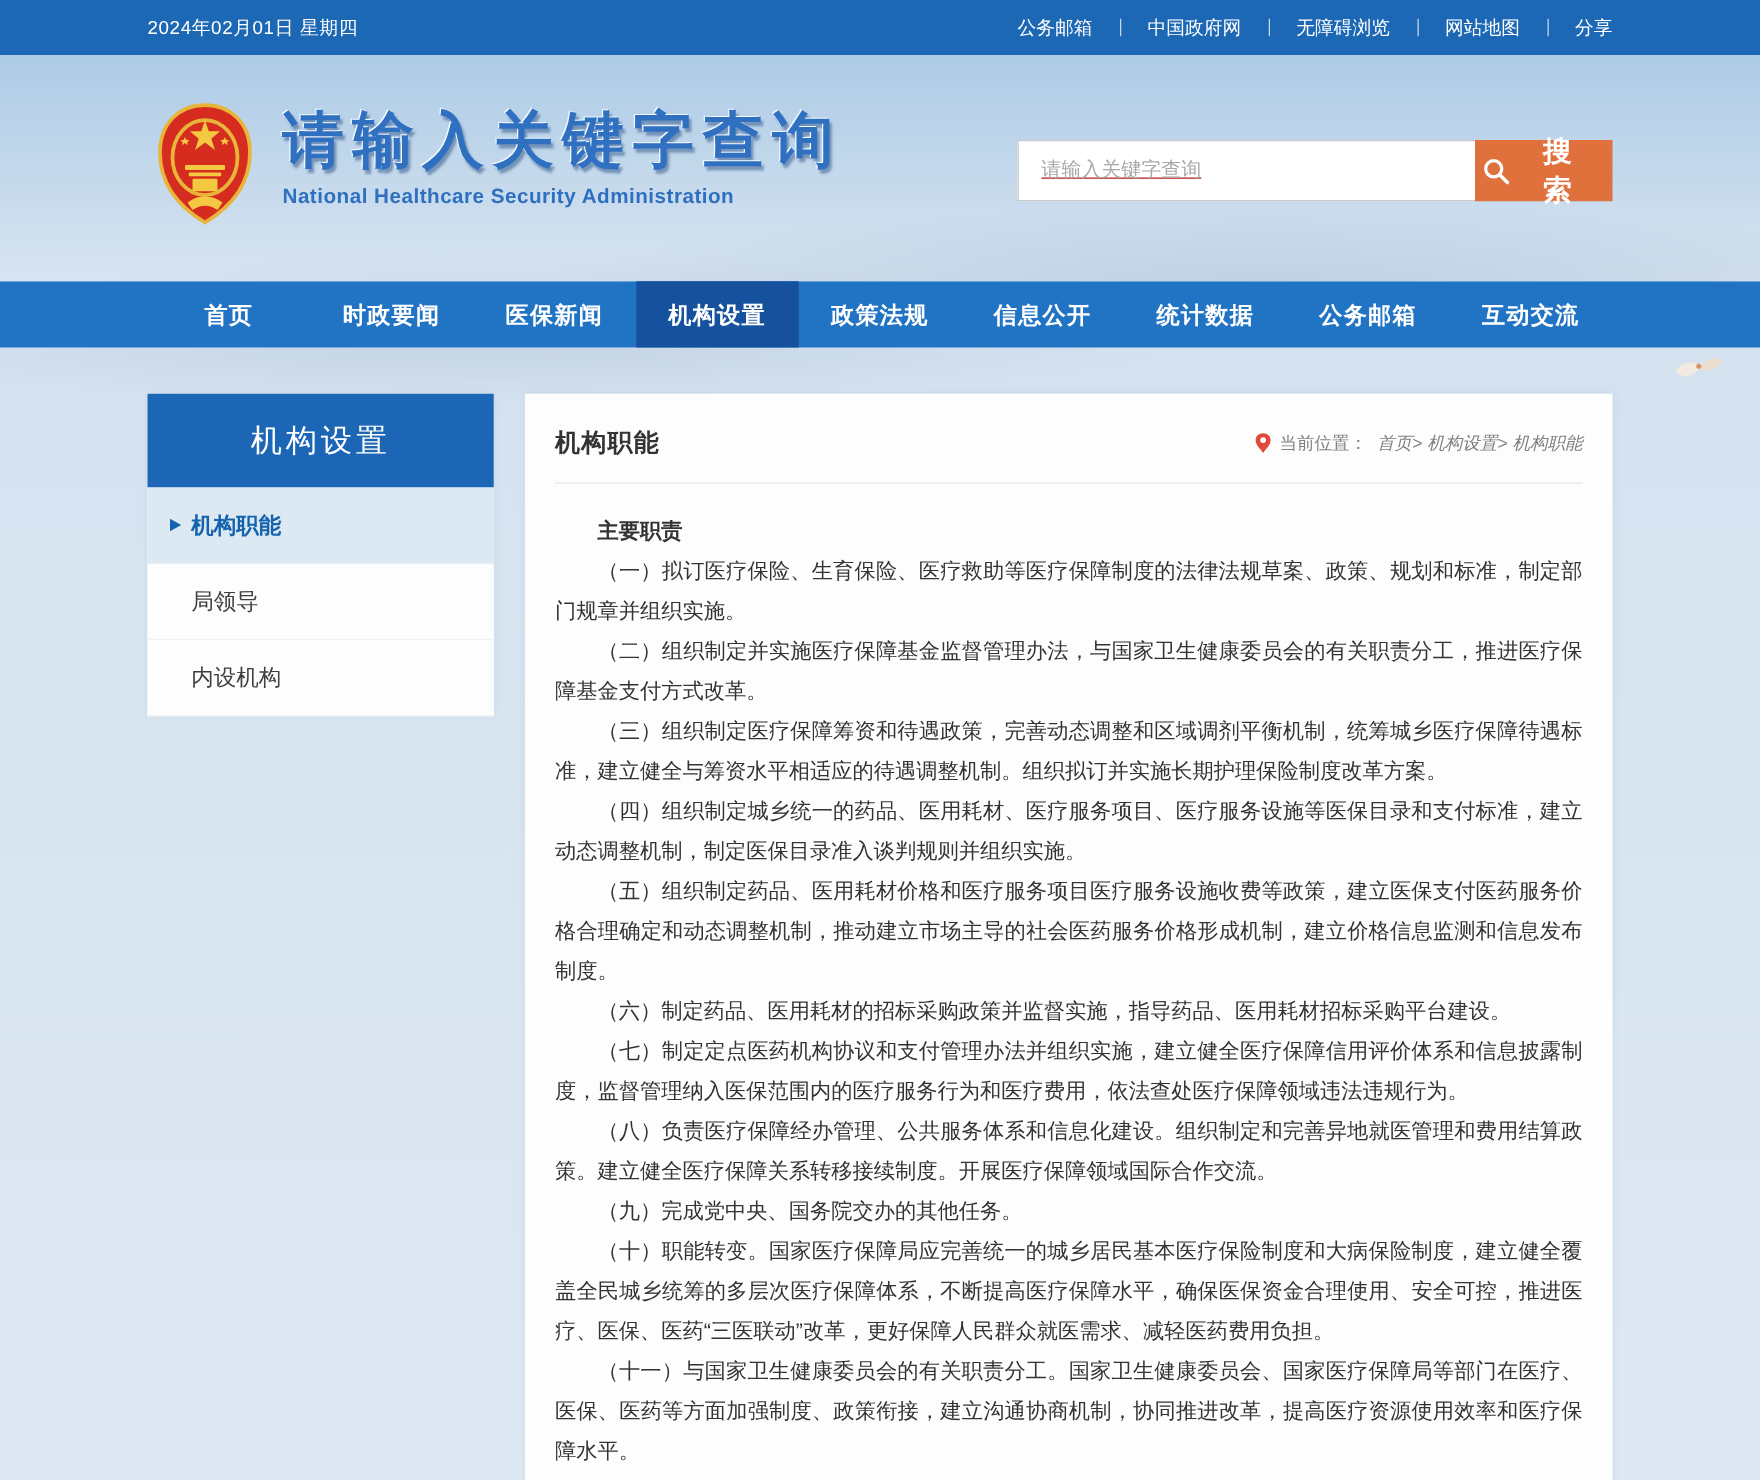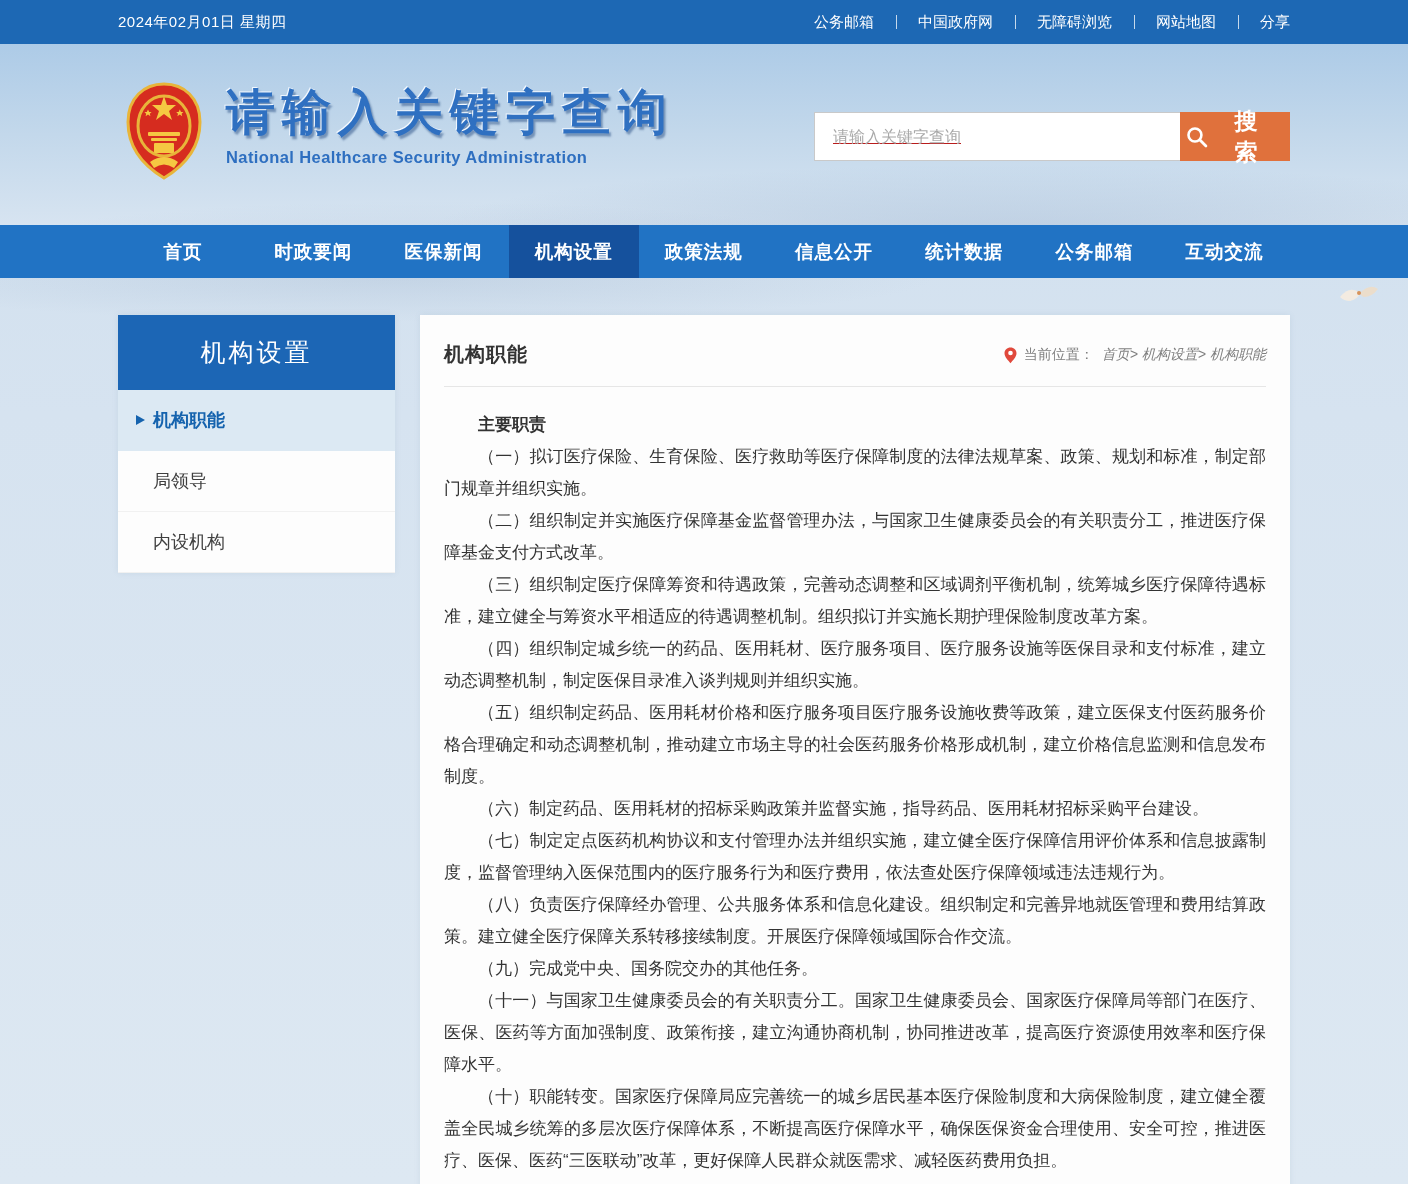--- a/index.html
+++ b/index.html
@@ -93,21 +93,21 @@
     width: 0; height: 0; border-left: 9px solid #1563ae; border-top: 5.5px solid transparent; border-bottom: 5.5px solid transparent;
   }
   .sidebar-item.active .tri { display: block; }
 
   .content { width: 870px; background: #fdfdfd; min-height: 885px; padding: 0 24px; box-shadow: 0 0 6px rgba(90,115,150,0.10); }
   .content-header {
     display: flex; justify-content: space-between; align-items: center;
     padding: 26px 0 18px 0; border-bottom: 1px solid #e6e6e6;
   }
   .page-title { font-size: 20px; font-weight: bold; color: #333333; letter-spacing: 1px; }
-  .breadcrumb { display: flex; align-items: flex-end; font-size: 14px; color: #7f7f7f; }
+  .breadcrumb { display: flex; align-items: flex-start; font-size: 14px; color: #7f7f7f; }
   .pin { width: 13px; height: 17px; margin-right: 7px; }
   .crumb-prefix { margin-right: 4px; }
   .crumbs { display: flex; font-style: italic; }
   .crumb { cursor: pointer; margin-left: 4px; }
 
   .article { padding: 22px 0 30px 0; font-size: 17px; line-height: 32px; color: #333333; text-align: justify; }
   .section-heading { font-weight: bold; text-indent: 2em; margin: 0; }
   .article p { margin: 0; text-indent: 2em; }
 </style>
 </head>
@@ -246,20 +246,20 @@
 
         <p>（一）拟订医疗保险、生育保险、医疗救助等医疗保障制度的法律法规草案、政策、规划和标准，制定部门规章并组织实施。</p>
             <p>（二）组织制定并实施医疗保障基金监督管理办法，与国家卫生健康委员会的有关职责分工，推进医疗保障基金支付方式改革。</p>
             <p>（三）组织制定医疗保障筹资和待遇政策，完善动态调整和区域调剂平衡机制，统筹城乡医疗保障待遇标准，建立健全与筹资水平相适应的待遇调整机制。组织拟订并实施长期护理保险制度改革方案。</p>
             <p>（四）组织制定城乡统一的药品、医用耗材、医疗服务项目、医疗服务设施等医保目录和支付标准，建立动态调整机制，制定医保目录准入谈判规则并组织实施。</p>
             <p>（五）组织制定药品、医用耗材价格和医疗服务项目医疗服务设施收费等政策，建立医保支付医药服务价格合理确定和动态调整机制，推动建立市场主导的社会医药服务价格形成机制，建立价格信息监测和信息发布制度。</p>
             <p>（六）制定药品、医用耗材的招标采购政策并监督实施，指导药品、医用耗材招标采购平台建设。</p>
             <p>（七）制定定点医药机构协议和支付管理办法并组织实施，建立健全医疗保障信用评价体系和信息披露制度，监督管理纳入医保范围内的医疗服务行为和医疗费用，依法查处医疗保障领域违法违规行为。</p>
             <p>（八）负责医疗保障经办管理、公共服务体系和信息化建设。组织制定和完善异地就医管理和费用结算政策。建立健全医疗保障关系转移接续制度。开展医疗保障领域国际合作交流。</p>
             <p>（九）完成党中央、国务院交办的其他任务。</p>
+            <p>（十）职能转变。国家医疗保障局应完善统一的城乡居民基本医疗保险制度和大病保险制度，建立健全覆盖全民城乡统筹的多层次医疗保障体系，不断提高医疗保障水平，确保医保资金合理使用、安全可控，推进医疗、医保、医药“三医联动”改革，更好保障人民群众就医需求、减轻医药费用负担。</p>
             <p>（十一）与国家卫生健康委员会的有关职责分工。国家卫生健康委员会、国家医疗保障局等部门在医疗、医保、医药等方面加强制度、政策衔接，建立沟通协商机制，协同推进改革，提高医疗资源使用效率和医疗保障水平。</p>
-            <p>（十）职能转变。国家医疗保障局应完善统一的城乡居民基本医疗保险制度和大病保险制度，建立健全覆盖全民城乡统筹的多层次医疗保障体系，不断提高医疗保障水平，确保医保资金合理使用、安全可控，推进医疗、医保、医药“三医联动”改革，更好保障人民群众就医需求、减轻医药费用负担。</p>
           </div>
       </div>
     </section>
 
   </div>
 </div>
 
 </body></html>

